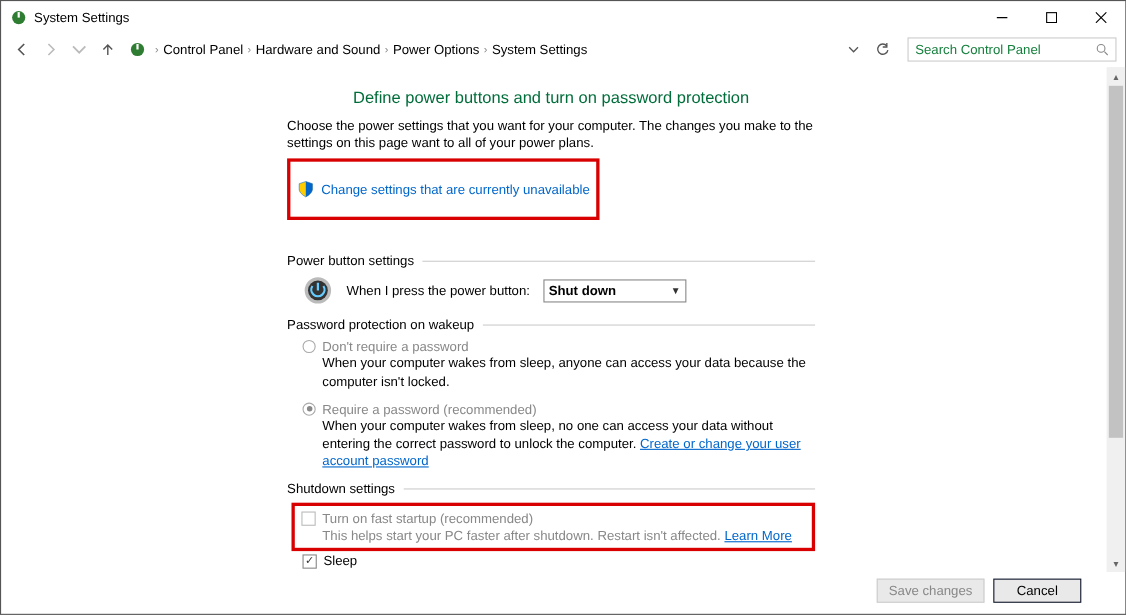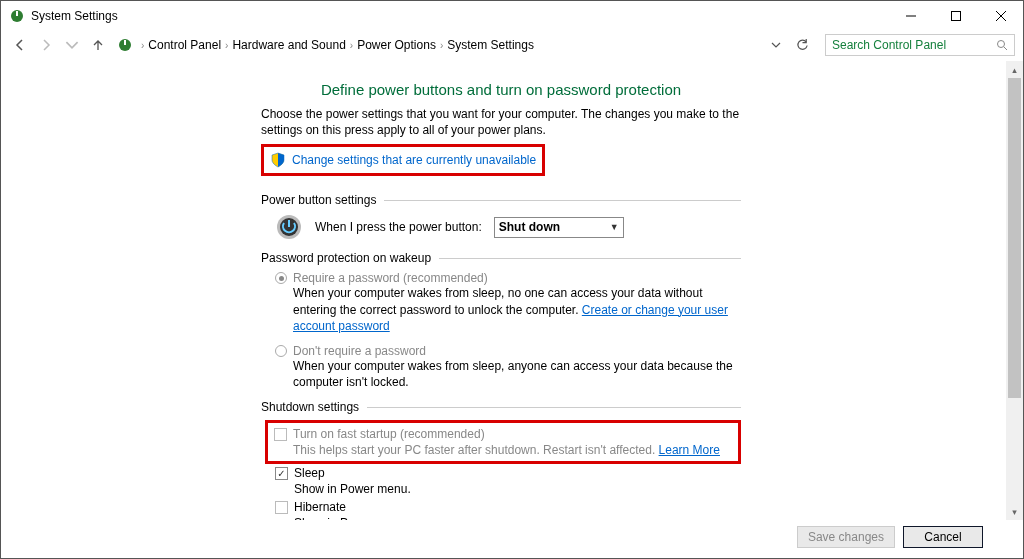--- a/index.html
+++ b/index.html
@@ -39,21 +39,21 @@
 .heading { color: #0a6c3c; }
 .heading { color: #007233; }
 .heading { color: #0c6f2e; }
 .heading { color: #00683a; }
 .heading { color: #1a5c8e; }
 .heading { color: #0a6c3c; }
 
 .heading { color: #006d3a; font-size: 15px; }
 .intro { font-size: 12px; margin-bottom: 6px; max-width: 480px; line-height: 1.35; }
 
-.red-box { border: 3px solid #d80000; padding: 5px 6px; display: inline-block; margin-bottom: 7px; }
+.red-box { border: 3px solid #d80000; padding: 17px 6px; display: inline-block; margin-bottom: 20px; }
 .shield-link { display: flex; align-items: center; gap: 6px; color: #0066cc; cursor: pointer; font-size: 12px; }
 .shield-icon { width: 16px; height: 16px; }
 
 .section-header { font-size: 12px; margin: 10px 0 6px 0; display: flex; align-items: center; gap: 8px; }
 .section-header .line { flex: 1; height: 1px; background: #ccc; }
 
 .power-row { display: flex; align-items: center; gap: 12px; margin: 6px 0 10px 14px; }
 .power-icon { width: 28px; height: 28px; }
 .power-select { width: 130px; height: 21px; border: 1px solid #888; font-size: 12px; padding: 0 4px; background: #fff; display: flex; align-items: center; justify-content: space-between; font-weight: bold; }
 .power-select .chev { font-size: 9px; color: #333; }
@@ -174,21 +174,21 @@
 
 <div class="content-wrap">
   <div class="scrollbar">
     <div class="arrow">▴</div>
     <div class="thumb"></div>
     <div class="arrow" style="position:absolute;bottom:0;left:0;right:0">▾</div>
   </div>
 
   <div class="content">
     <div class="heading">Define power buttons and turn on password protection</div>
-    <div class="intro">Choose the power settings that you want for your computer. The changes you make to the settings on this press apply to all of your power plans.</div>
+    <div class="intro">Choose the power settings that you want for your computer. The changes you make to the settings on this page want to all of your power plans.</div>
 
     <div class="red-box">
       <div class="shield-link">
         <span class="shield-icon">
           <svg viewBox="0 0 16 16">
               <path d="M8 1 L14 3 V8 C14 12 8 15 8 15 C8 15 2 12 2 8 V3 Z" fill="#ffcc00" stroke="#0066cc" stroke-width="0.5"></path>
               <path d="M8 1 L14 3 V8 C14 12 8 15 8 15 Z" fill="#0066cc"></path>
             </svg>
         </span>
         <span>Change settings that are currently unavailable</span>
@@ -217,33 +217,33 @@
     </div>
 
     
     <div class="section-header">
       <span>Password protection on wakeup</span>
       <span class="line"></span>
     </div>
     <div class="radio-group">
       <div class="radio-item">
         <div class="radio-line">
+          <span class="radio-circle"></span>
+          <span class="cb-label disabled">Don't require a password</span>
+        </div>
+        <div class="radio-desc">When your computer wakes from sleep, anyone can access your data because the computer isn't locked.</div>
+      </div>
+      <div class="radio-item">
+        <div class="radio-line">
           <span class="radio-circle selected"></span>
           <span class="cb-label disabled">Require a password (recommended)</span>
         </div>
         <div class="radio-desc">
           <span>When your computer wakes from sleep, no one can access your data without entering the correct password to unlock the computer. </span><span class="link">Create or change your user account password</span>
         </div>
-      </div>
-      <div class="radio-item">
-        <div class="radio-line">
-          <span class="radio-circle"></span>
-          <span class="cb-label disabled">Don't require a password</span>
-        </div>
-        <div class="radio-desc">When your computer wakes from sleep, anyone can access your data because the computer isn't locked.</div>
       </div>
     </div>
 
     
     <div class="section-header">
       <span>Shutdown settings</span>
       <span class="line"></span>
     </div>
     <div class="shutdown-box">
       <div class="cb-row">

